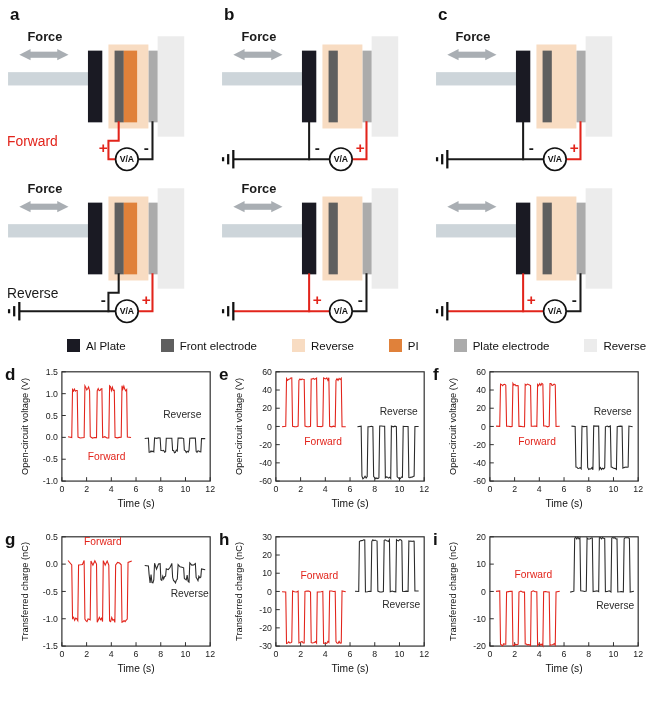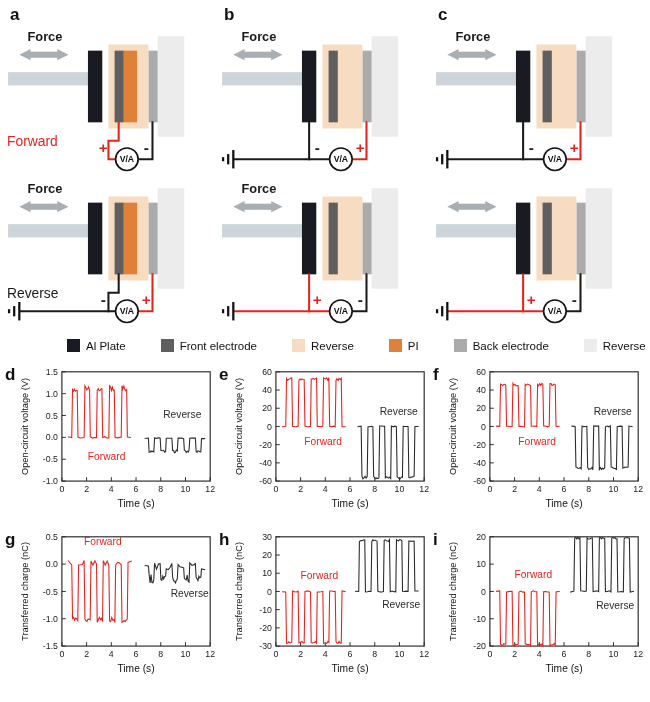--- a/index.html
+++ b/index.html
@@ -204,21 +204,21 @@
       <span class="legend-item">
         <span class="swatch" style="background: rgb(248, 220, 194);"></span>
         <span class="legend-label">Reverse</span>
       </span>
       <span class="legend-item">
         <span class="swatch" style="background: rgb(224, 129, 58);"></span>
         <span class="legend-label">PI</span>
       </span>
       <span class="legend-item">
         <span class="swatch" style="background: rgb(171, 171, 171);"></span>
-        <span class="legend-label">Back electrode</span>
+        <span class="legend-label">Plate electrode</span>
       </span>
       <span class="legend-item">
         <span class="swatch" style="background: rgb(236, 236, 236);"></span>
         <span class="legend-label">Reverse</span>
       </span>
     </div>
 
   <div class="charts">
     <div class="chart-cell">
       <span class="pletter">d</span>

